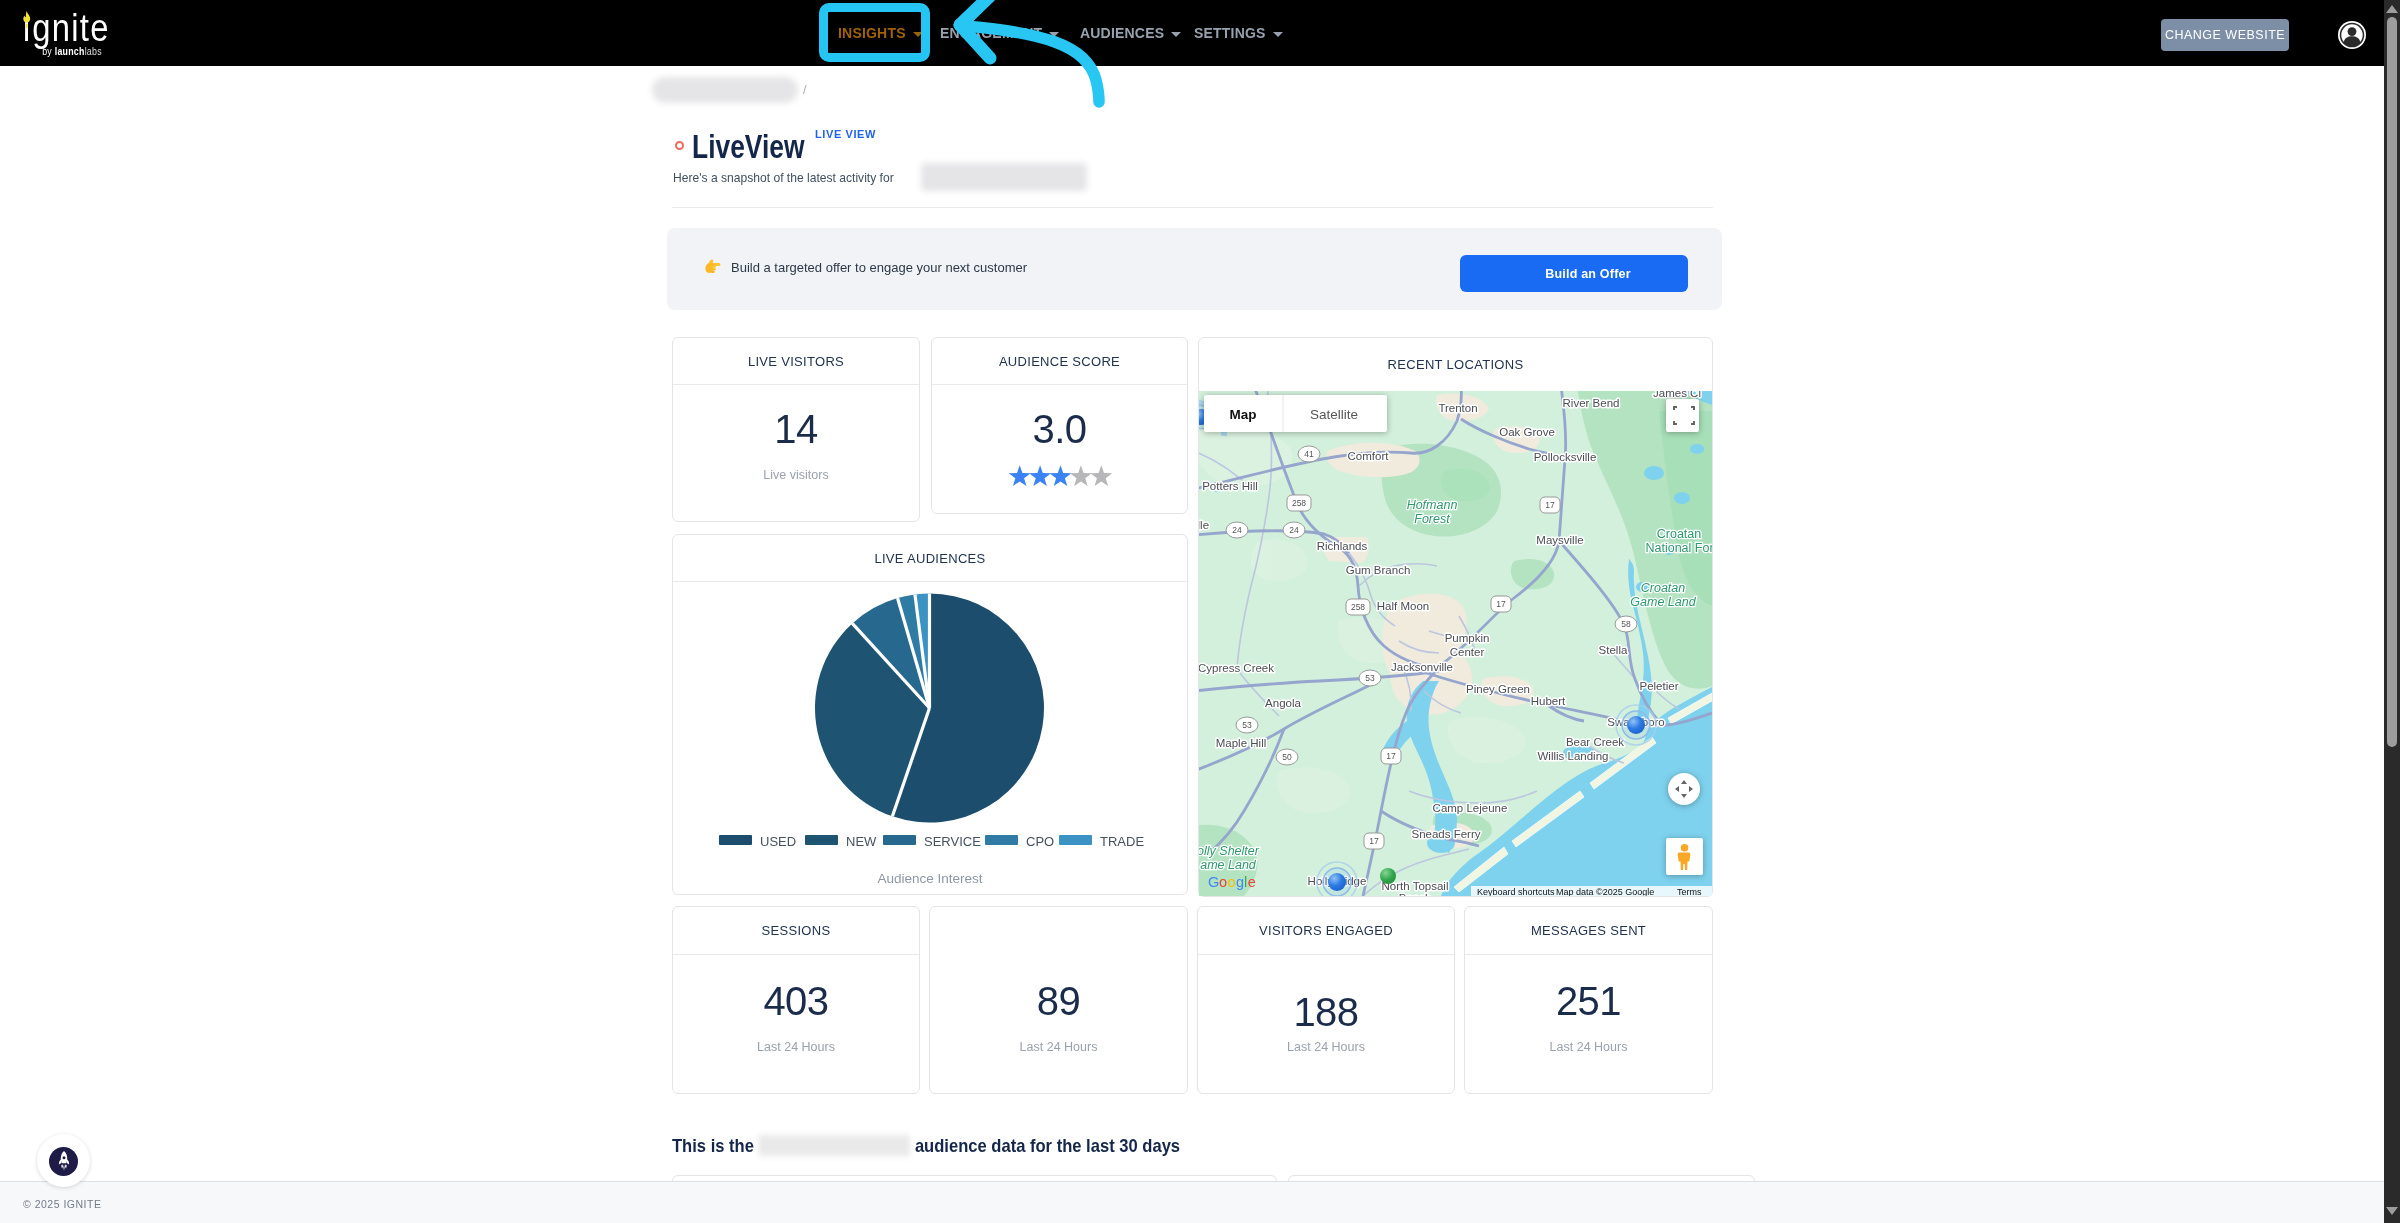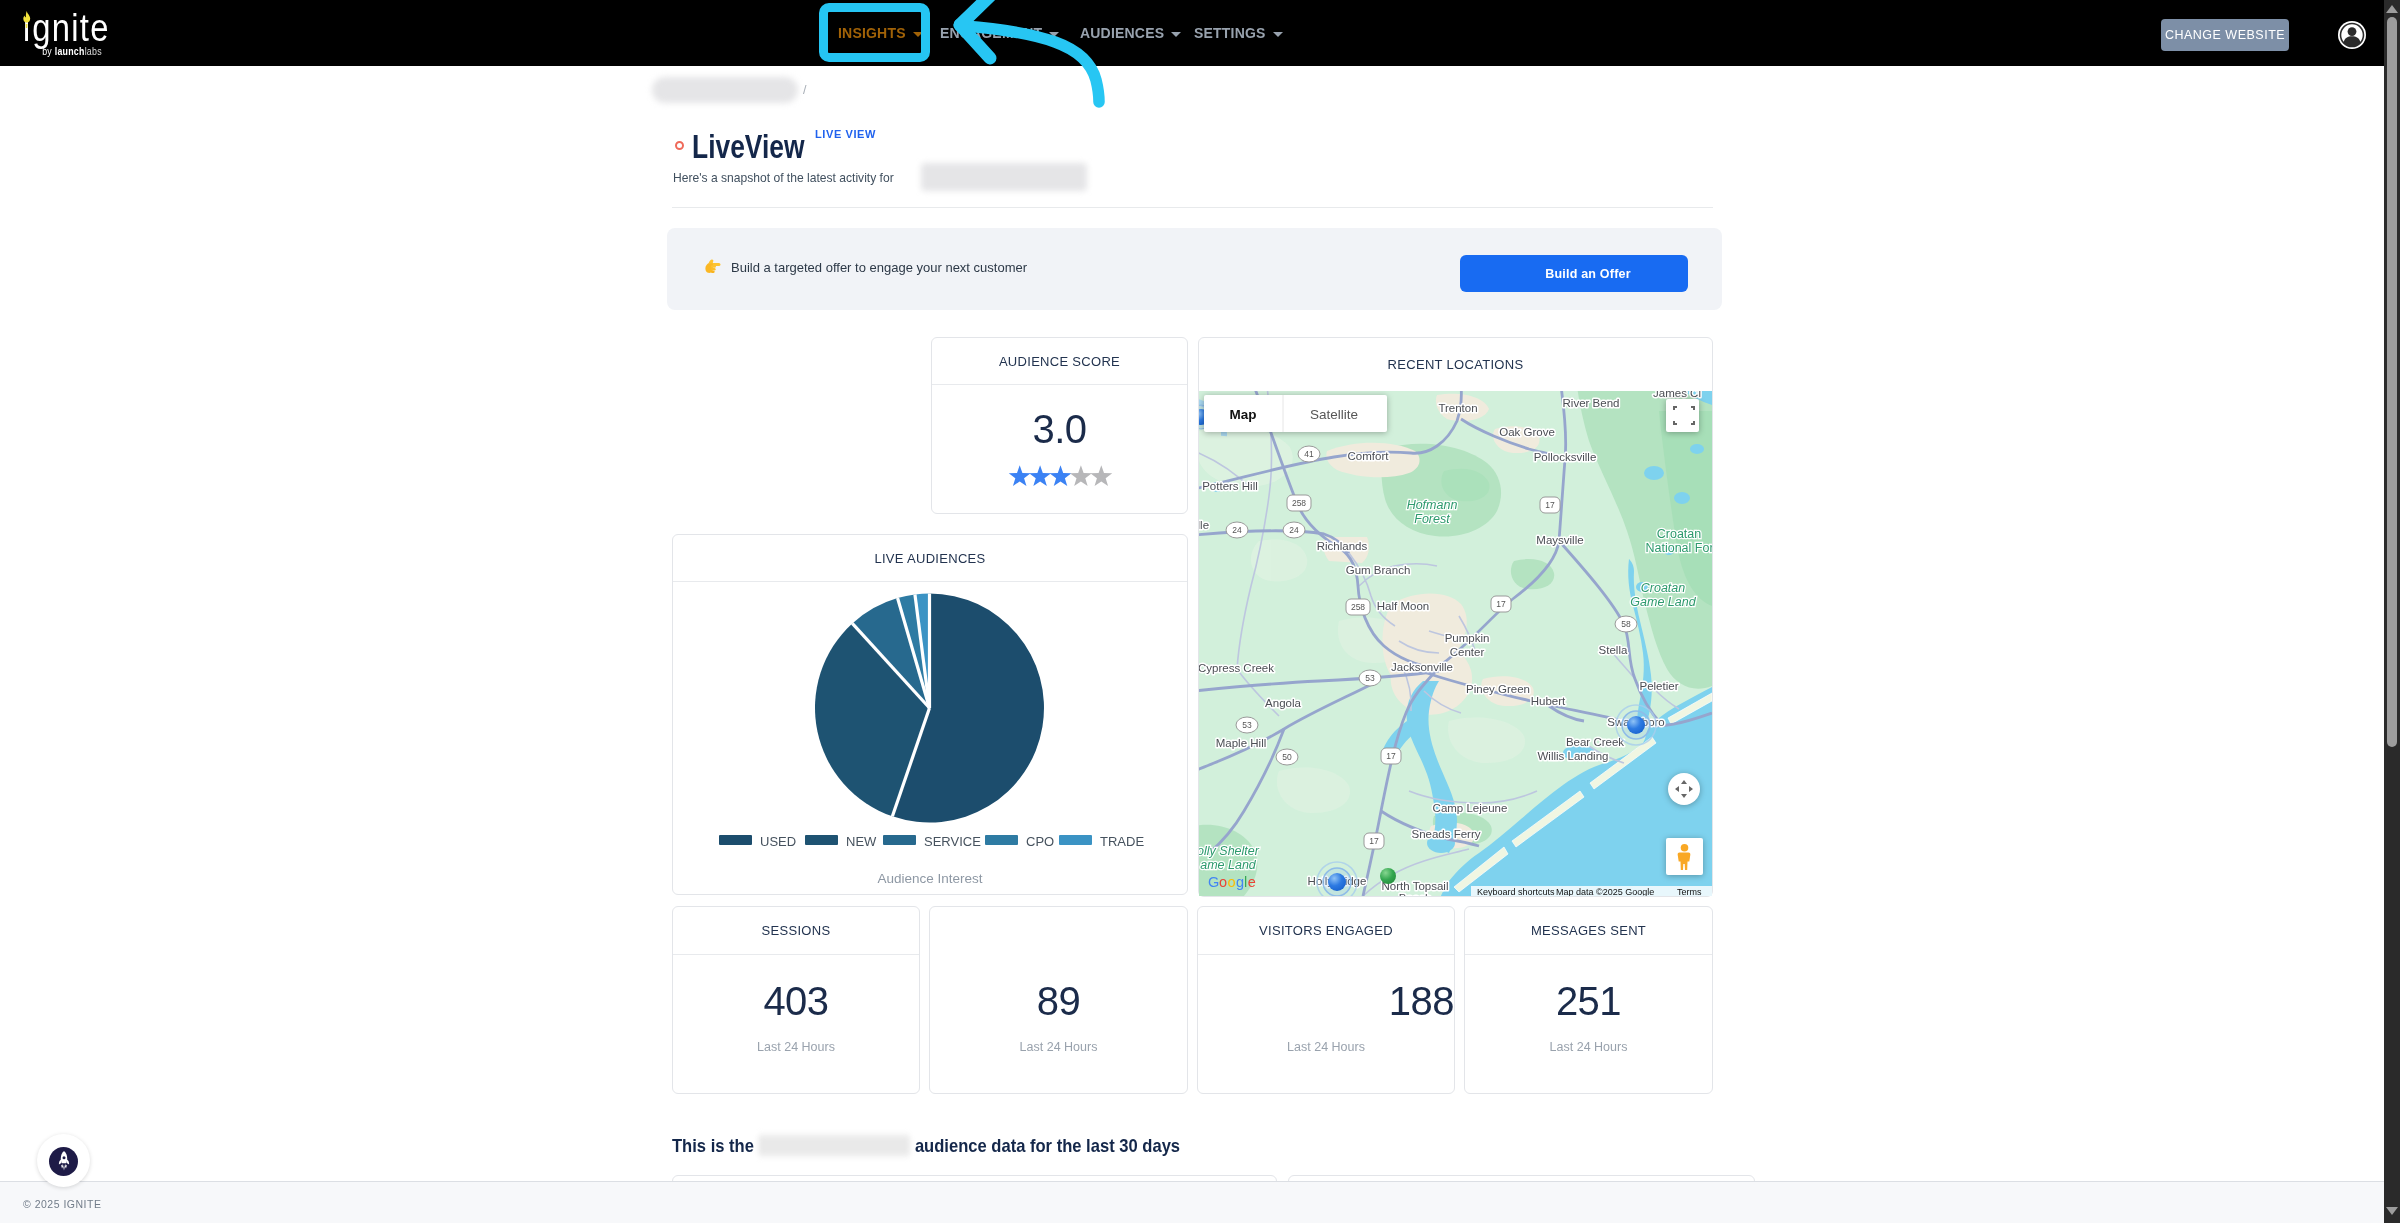--- a/index.html
+++ b/index.html
@@ -113,20 +113,25 @@
       <path d="M5 5 C5.5 3.2 7 1 8.6 0.6 C9.8 0.3 10.8 1.2 10.4 2.4 L9.8 4.6 Z" fill="#fdc32f"></path>
       <path d="M4.6 4.8 L9.5 4.8 C10.5 7.5 10.5 10.5 9.5 13.5 C8 16.8 3.2 16.2 2 13.5 C0.8 10.5 1.4 7 4.6 4.8 Z" fill="#fbb724"></path>
       <rect x="7.8" y="7.2" width="5.6" height="2.7" rx="1.35" fill="#fdc32f"></rect>
       <rect x="7.8" y="10.2" width="5.2" height="2.7" rx="1.35" fill="#fcbd28"></rect>
       <rect x="7.6" y="13.2" width="4.4" height="2.6" rx="1.3" fill="#f9b31e"></rect>
     </svg>
     <div class="txt">Build a targeted offer to engage your next customer</div>
   </div>
   <div id="offer-btn">Build an Offer</div>
 
+  <div class="card" style="left:672px;top:337px;width:248px;height:185px;">
+    <div class="hd">LIVE VISITORS</div>
+    <div class="bignum">14</div>
+    <div class="graylbl" style="top:130px;">Live visitors</div>
+  </div>
   <div class="card" style="left:931px;top:337px;width:257px;height:177px;">
     <div class="hd">AUDIENCE SCORE</div>
     <div class="bignum">3.0</div>
 
     <svg class="abs" style="left:71px;top:127px" width="115" height="23" viewBox="0 0 115 23">
       <polygon points="16.70,0.30 19.40,8.08 27.64,8.25 21.07,13.22 23.46,21.10 16.70,16.40 9.94,21.10 12.33,13.22 5.76,8.25 14.00,8.08" fill="#3b82f4"></polygon>
       <polygon points="37.10,0.30 39.80,8.08 48.04,8.25 41.47,13.22 43.86,21.10 37.10,16.40 30.34,21.10 32.73,13.22 26.16,8.25 34.40,8.08" fill="#3b82f4"></polygon>
       <polygon points="57.50,0.30 60.20,8.08 68.44,8.25 61.87,13.22 64.26,21.10 57.50,16.40 50.74,21.10 53.13,13.22 46.56,8.25 54.80,8.08" fill="#3b82f4"></polygon>
       <polygon points="77.90,0.30 80.60,8.08 88.84,8.25 82.27,13.22 84.66,21.10 77.90,16.40 71.14,21.10 73.53,13.22 66.96,8.25 75.20,8.08" fill="#b7b7b9"></polygon>
       <polygon points="98.30,0.30 101.00,8.08 109.24,8.25 102.67,13.22 105.06,21.10 98.30,16.40 91.54,21.10 93.93,13.22 87.36,8.25 95.60,8.08" fill="#b7b7b9"></polygon>
@@ -412,21 +417,21 @@
     <div class="hd" style="height:48px;">SESSIONS</div>
     <div class="bignum" style="top:73px;">403</div>
     <div class="graylbl" style="top:133px;">Last 24 Hours</div>
   </div>
   <div class="card" style="left:929px;top:906px;width:259px;height:188px;">
     <div class="bignum" style="top:73px;">89</div>
     <div class="graylbl" style="top:133px;">Last 24 Hours</div>
   </div>
   <div class="card" style="left:1197px;top:906px;width:258px;height:188px;">
     <div class="hd" style="height:48px;">VISITORS ENGAGED</div>
-    <div class="bignum" style="top:73px;text-align:right;">188</div>
+    <div class="bignum" style="top:84px;">188</div>
     <div class="graylbl" style="top:133px;">Last 24 Hours</div>
   </div>
   <div class="card" style="left:1464px;top:906px;width:249px;height:188px;">
     <div class="hd" style="height:48px;">MESSAGES SENT</div>
     <div class="bignum" style="top:73px;">251</div>
     <div class="graylbl" style="top:133px;">Last 24 Hours</div>
   </div>
 
   <div class="abs" style="left:672px;top:1135px;font-size:19px;font-weight:700;color:#14274a;transform:scaleX(0.872);transform-origin:left top;white-space:nowrap;">This is the
     <span style="display:inline-block;width:174px;height:21px;background:#e9e9e9;filter:blur(3px);vertical-align:-4px;border-radius:3px;"></span>

